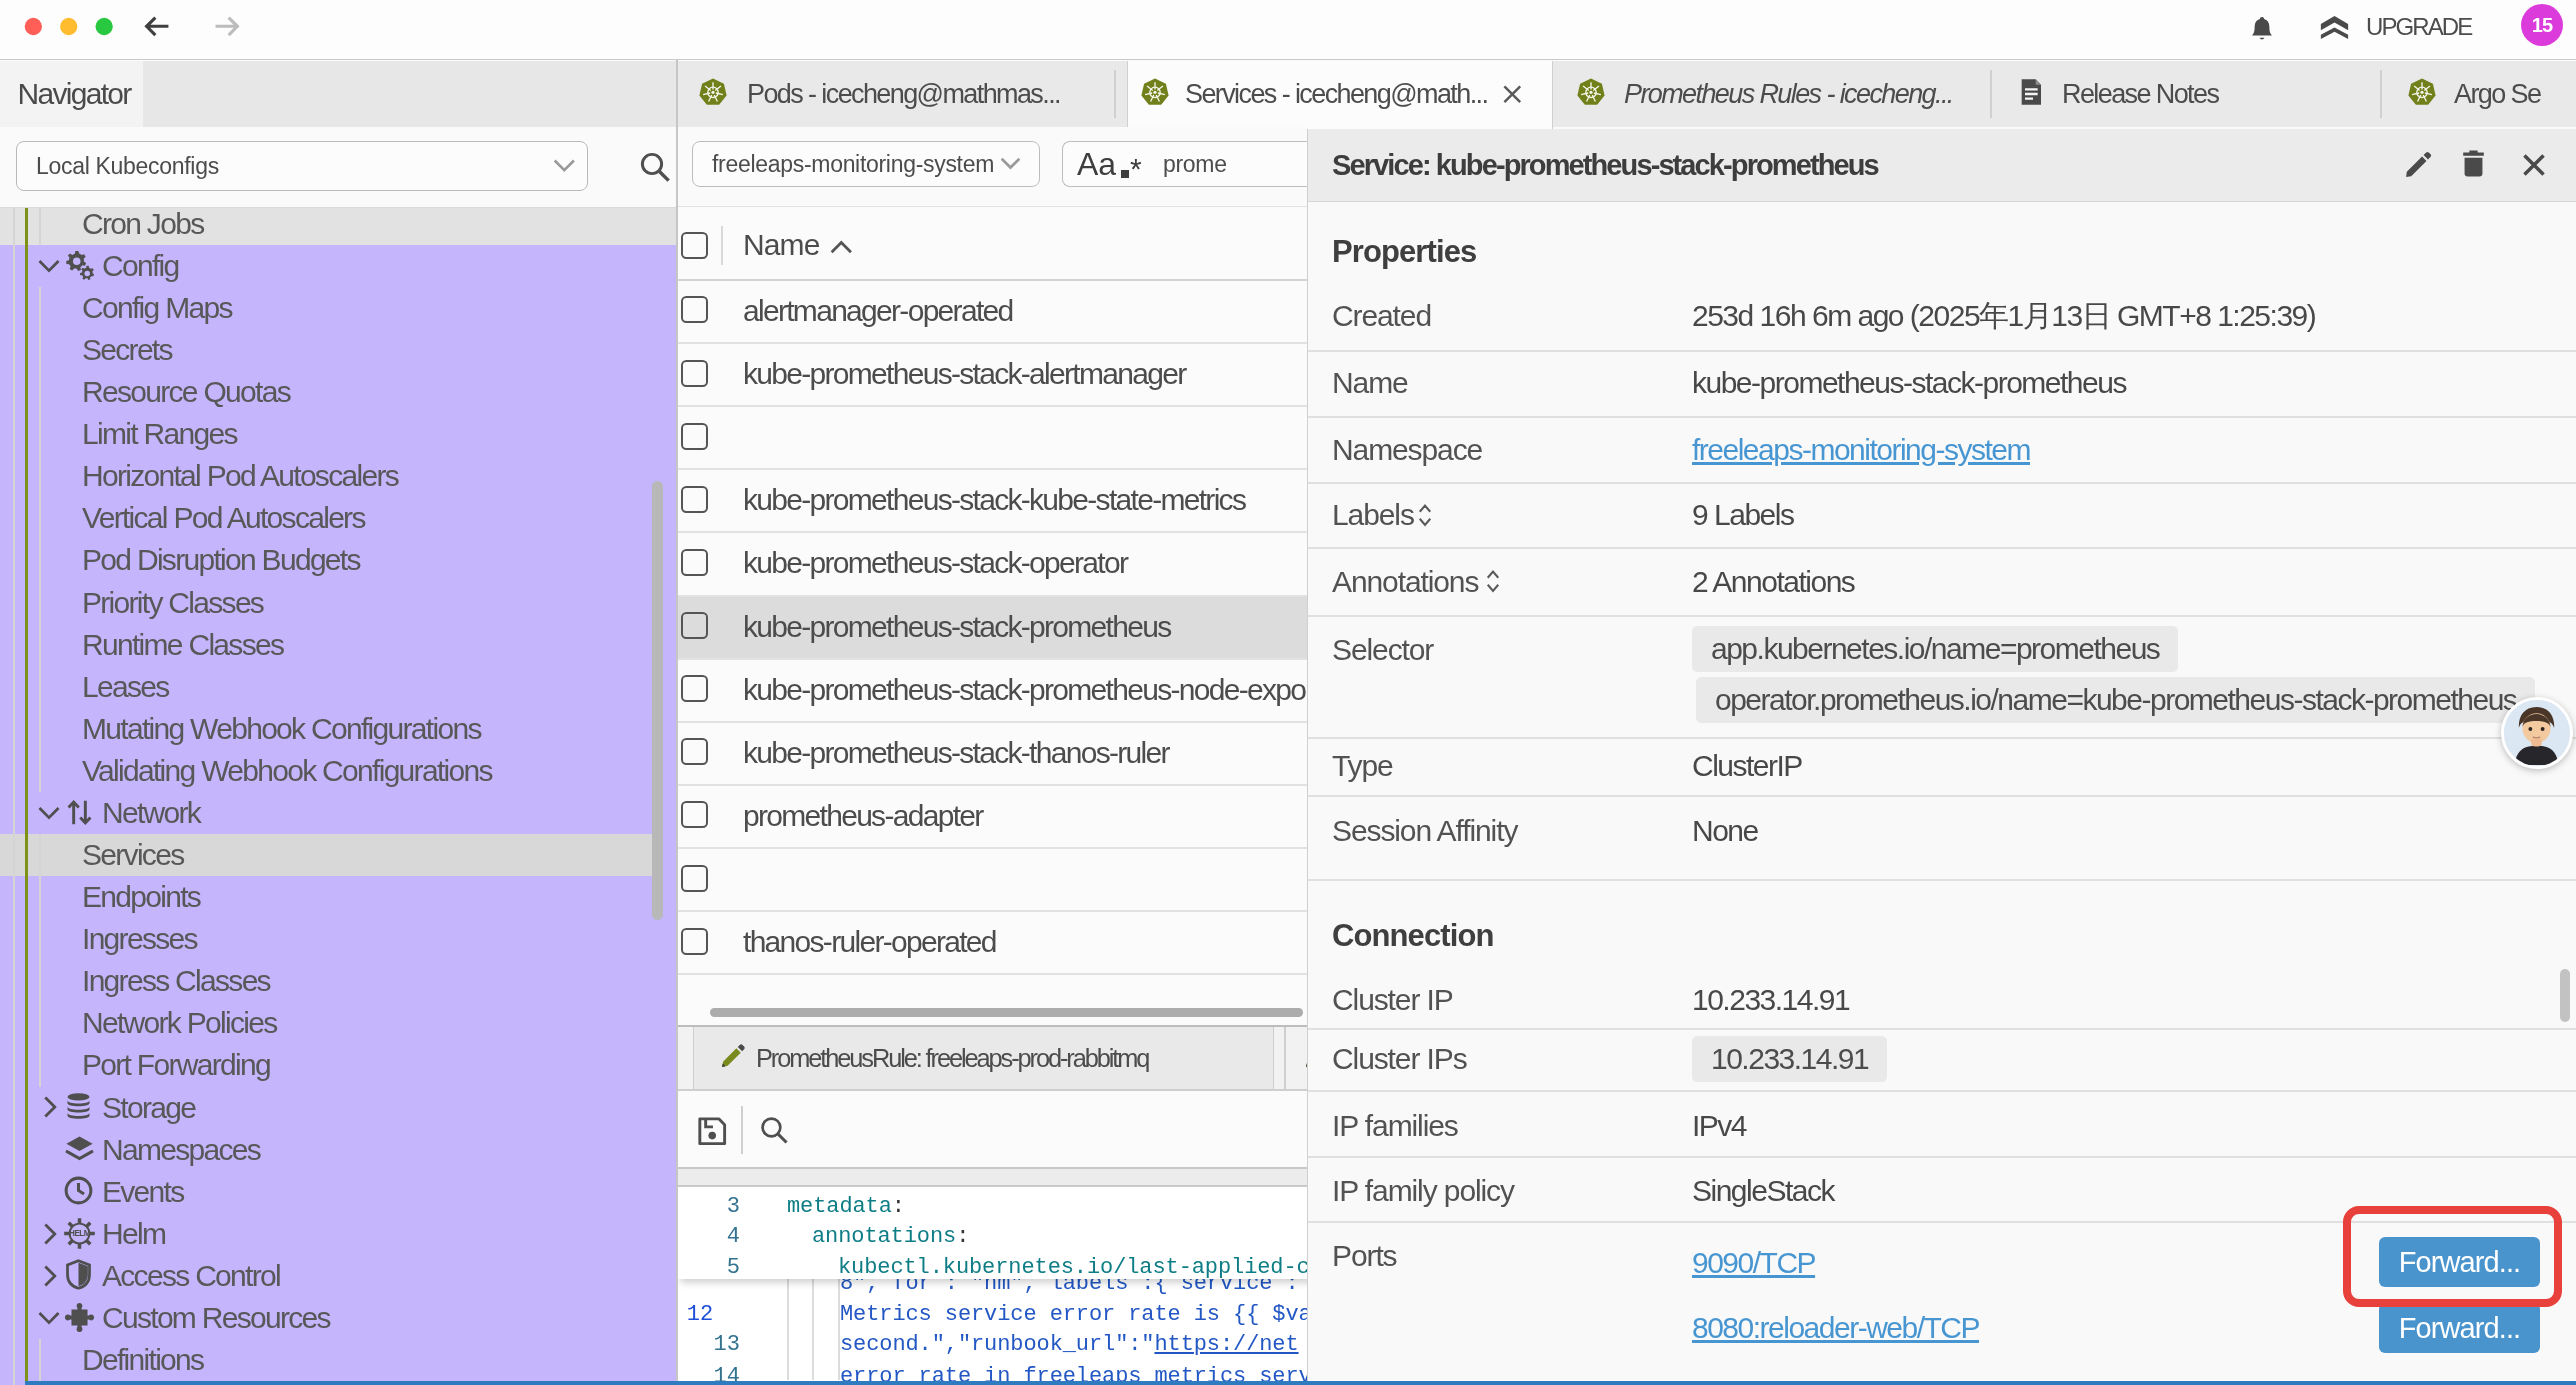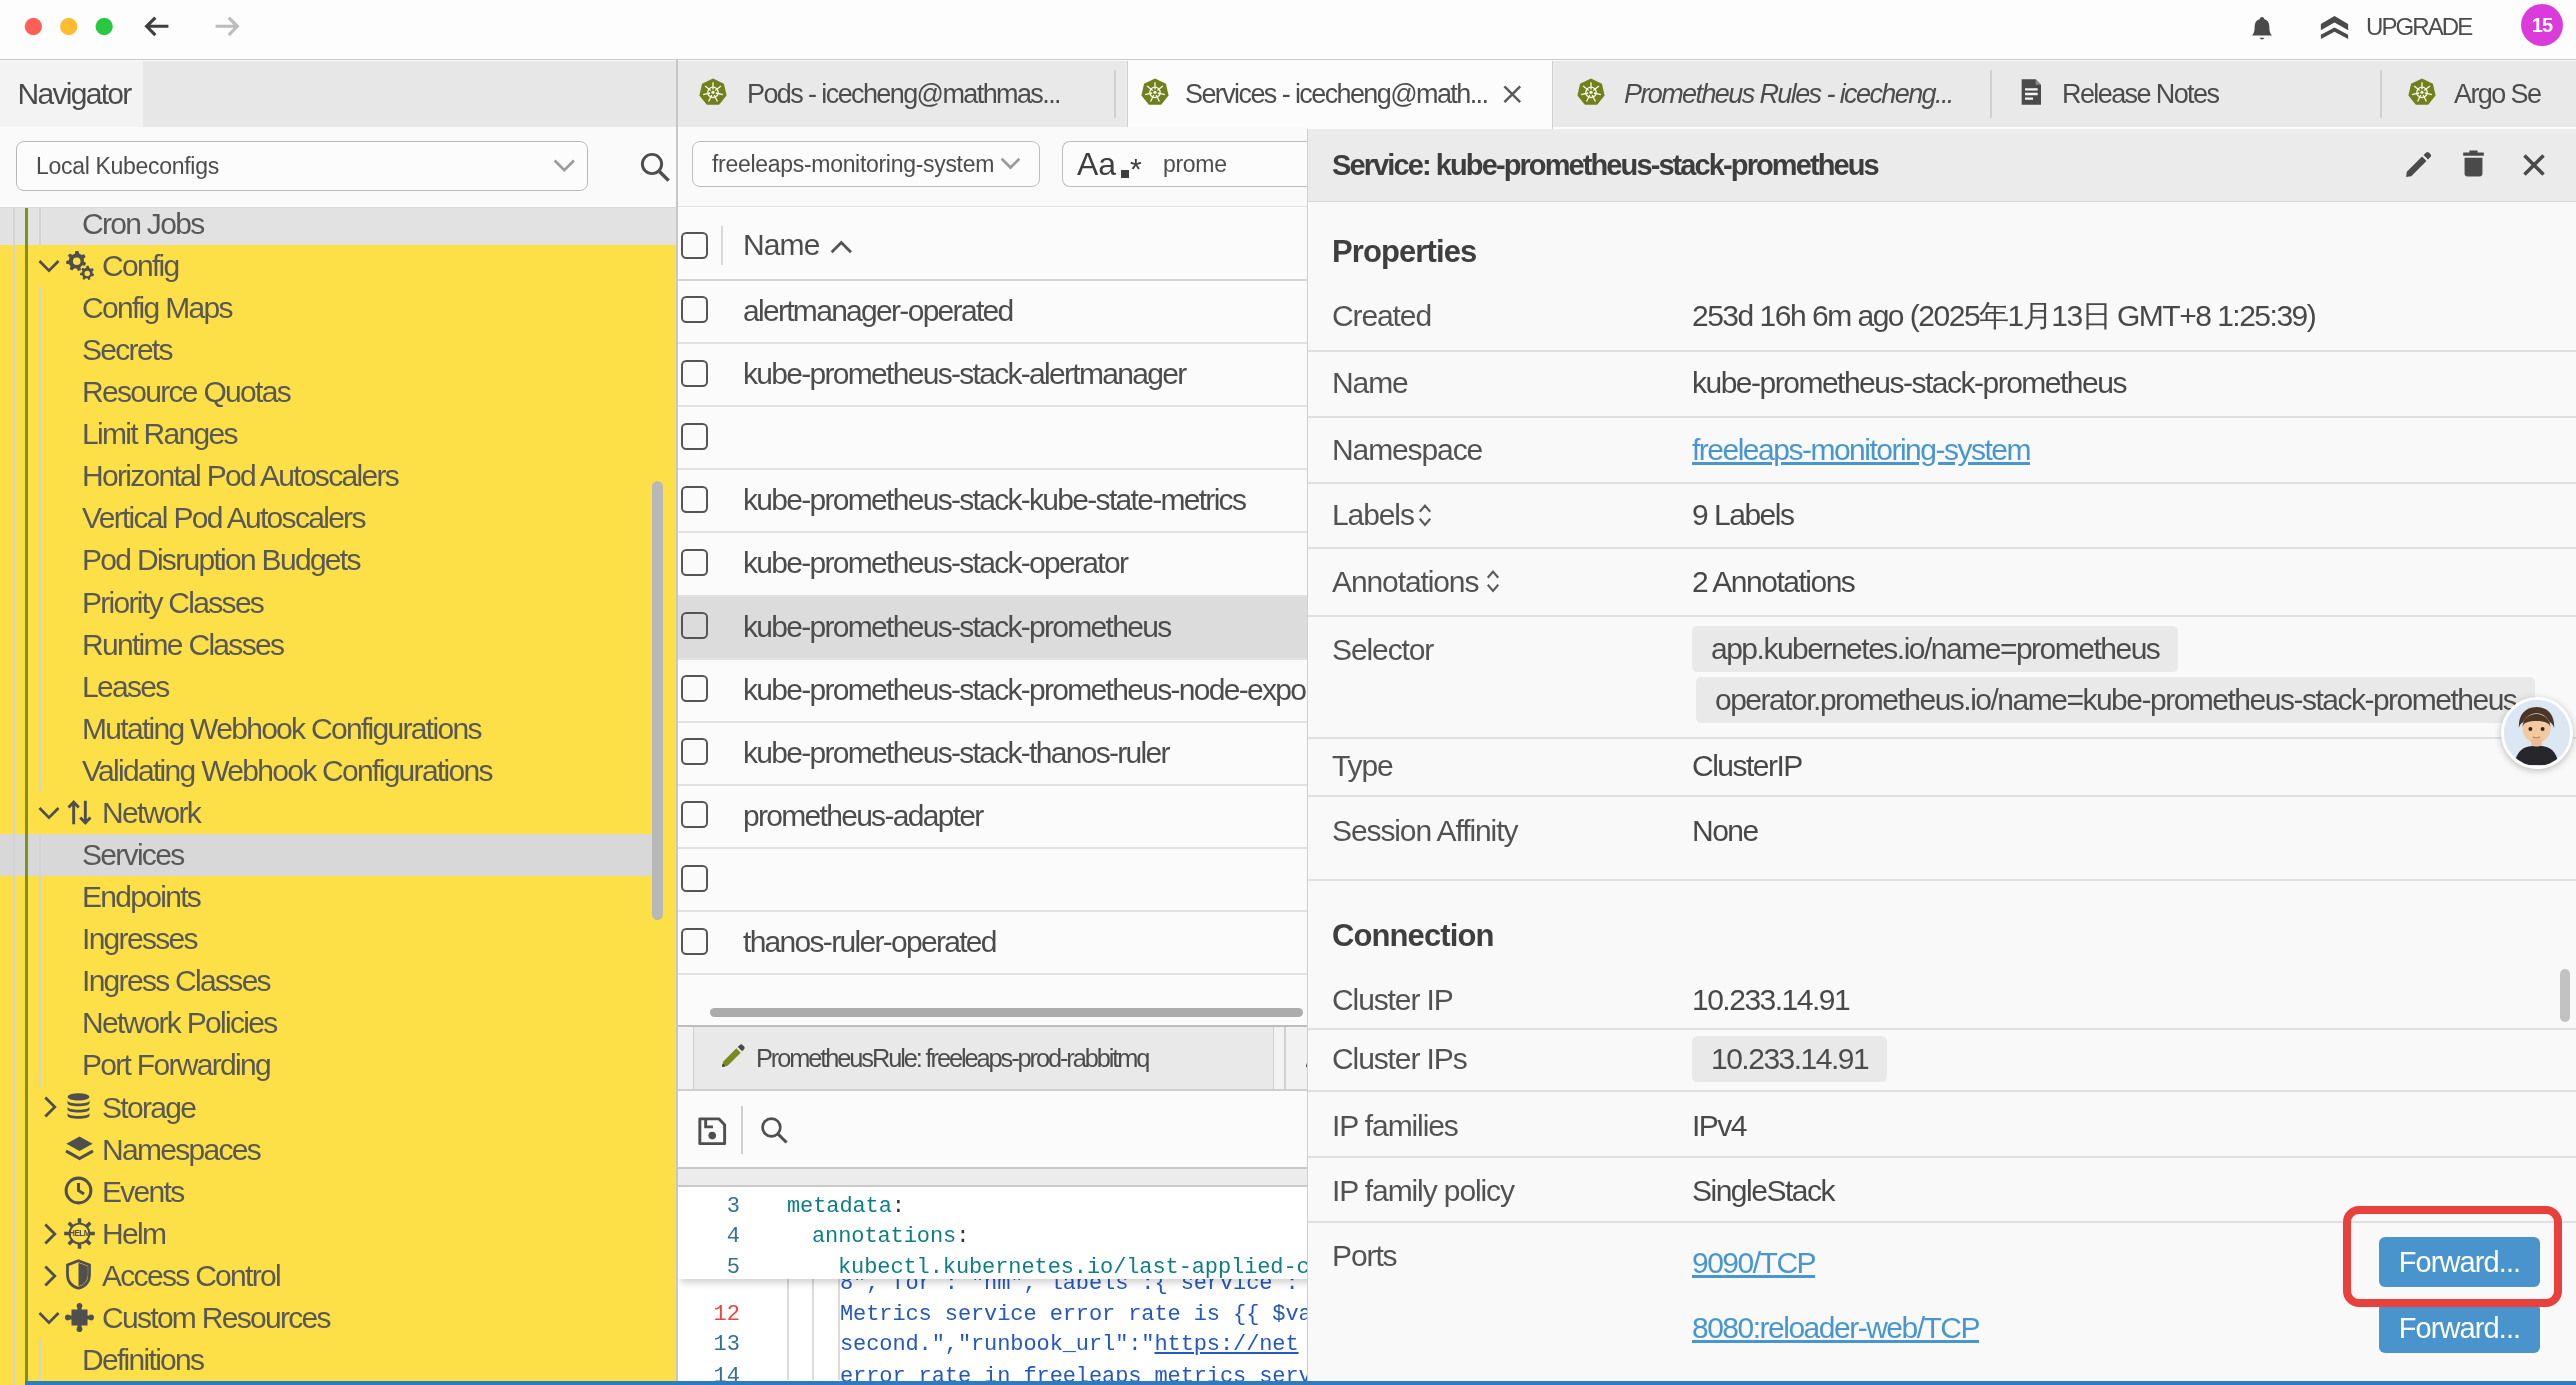--- a/index.html
+++ b/index.html
@@ -55,21 +55,21 @@
 <div class="ab" style="left:16px;top:141px;width:572px;height:50px;background:#fcfcfc;border:1.8px solid #b9b9b9;border-radius:8px"></div>
 <div class="t sm" style="left:36px;top:141px;height:50px;line-height:50px">Local Kubeconfigs</div>
 <svg class="ab" style="left:552px;top:157px" width="24.6" height="17.5" fill="none" viewBox="0 0 28 20">
       <path d="M3 4 L14 15 L25 4" stroke="#9a9a9a" stroke-width="3"></path>
     </svg>
 <svg class="ab" style="left:638px;top:150px" width="35" height="35" fill="none" viewBox="0 0 40 40">
 <circle cx="16" cy="16" r="11" stroke="#4f4f4f" stroke-width="3.4"></circle>
       <path d="M24.5 24.5 L35 35" stroke="#4f4f4f" stroke-width="4"></path>
 </svg>
 
-<div id="tree" class="ab" style="left:0;top:208px;width:676px;height:1178px;background:#fde047;overflow:hidden">
+<div id="tree" class="ab" style="left:0;top:208px;width:676px;height:1178px;background:#c4b5fd;overflow:hidden">
 <div class="ab" style="left:13px;top:0;width:1.8px;height:1178px;background:#d4d4d4;z-index:2"></div>
 <div class="ab" style="left:25.4px;top:0;width:2.6px;height:1174px;background:#7e9118;z-index:2"></div>
 <div class="ab" style="left:39px;top:0px;width:1.8px;height:37px;background:#d4d4d4;z-index:2"></div>
 <div class="ab" style="left:39px;top:79px;width:1.8px;height:505px;background:#d4d4d4;z-index:2"></div>
 <div class="ab" style="left:39px;top:626px;width:1.8px;height:253px;background:#d4d4d4;z-index:2"></div>
 <div class="ab" style="left:39px;top:1131px;width:1.8px;height:46px;background:#d4d4d4;z-index:2"></div>
 <div class="ab" style="left:0;top:0;width:676px;height:37px;background:#e2e2e2"></div>
 <div class="ab" style="left:0;top:626px;width:653px;height:42px;background:#d8d8d8"></div>
 <div class="t nav" style="left:82px;top:-5.3px;height:42px;line-height:42px">Cron Jobs</div>
 <svg class="ab" style="left:36px;top:46px" width="26" height="24.6" fill="none" viewBox="0 0 30 28">
@@ -296,21 +296,21 @@
         <path d="M21.5 21.5 L31 31" stroke="#4f4f4f" stroke-width="3.4"></path>
 </svg>
 <div class="ab" style="left:0;top:142px;width:1898px;height:1.8px;background:#c9c9c9"></div>
 <div class="ab" style="left:0;top:144px;width:1898px;height:16.7px;background:#ececec"></div>
 <div class="ab" style="left:0;top:160px;width:1898px;height:1.8px;background:#c9c9c9"></div>
 <div class="ab" style="left:0;top:162px;width:1898px;height:194px;background:#ffffff"></div>
 <div class="ab" style="left:109px;top:243px;width:1.8px;height:112px;background:#dcdcdc"></div>
 <div class="ab" style="left:134px;top:243px;width:1.8px;height:112px;background:#dcdcdc"></div>
 <div class="ab" style="left:160px;top:243px;width:1.8px;height:112px;background:#dcdcdc"></div>
 <div class="t mono" style="left:162px;top:243px;height:31px;line-height:31px;color:#2257c4">8", for : "nm", labels :{ service : .</div>
-<div class="t mono" style="left:8.8px;top:274px;width:53px;height:31px;line-height:31px;color:#ef4444;text-align:right">12</div>
+<div class="t mono" style="left:8.8px;top:274px;width:53px;height:31px;line-height:31px;color:#1d4ed8;text-align:left">12</div>
 <div class="t mono" style="left:162px;top:274px;height:31px;line-height:31px;color:#2257c4">Metrics service error rate is {{ $va</div>
 <div class="t mono" style="left:8.8px;top:304px;width:53px;height:31px;line-height:31px;color:#33738f;text-align:right">13</div>
 <div class="t mono" style="left:162px;top:304px;height:31px;line-height:31px;color:#2257c4">second.","runbook_url":"<span style="text-decoration:underline">https://net</span></div>
 <div class="t mono" style="left:8.8px;top:336px;width:53px;height:31px;line-height:31px;color:#33738f;text-align:right">14</div>
 <div class="t mono" style="left:162px;top:336px;height:31px;line-height:31px;color:#2257c4">error rate in freeleaps metrics serv</div>
 <div class="ab" style="left:0;top:162px;width:1898px;height:92px;background:#ffffff;box-shadow:0 5.3px 7px -1.8px rgba(0,0,0,0.18)"></div>
 <div class="t mono" style="left:8.8px;top:166px;width:53px;height:31px;line-height:31px;color:#33738f;text-align:right">3</div>
 <div class="t mono" style="left:109px;top:166px;height:31px;line-height:31px;color:#0e7d85">metadata<span style="color:#333">:</span></div>
 <div class="t mono" style="left:8.8px;top:196px;width:53px;height:31px;line-height:31px;color:#33738f;text-align:right">4</div>
 <div class="t mono" style="left:134px;top:196px;height:31px;line-height:31px;color:#0e7d85">annotations<span style="color:#333">:</span></div>

